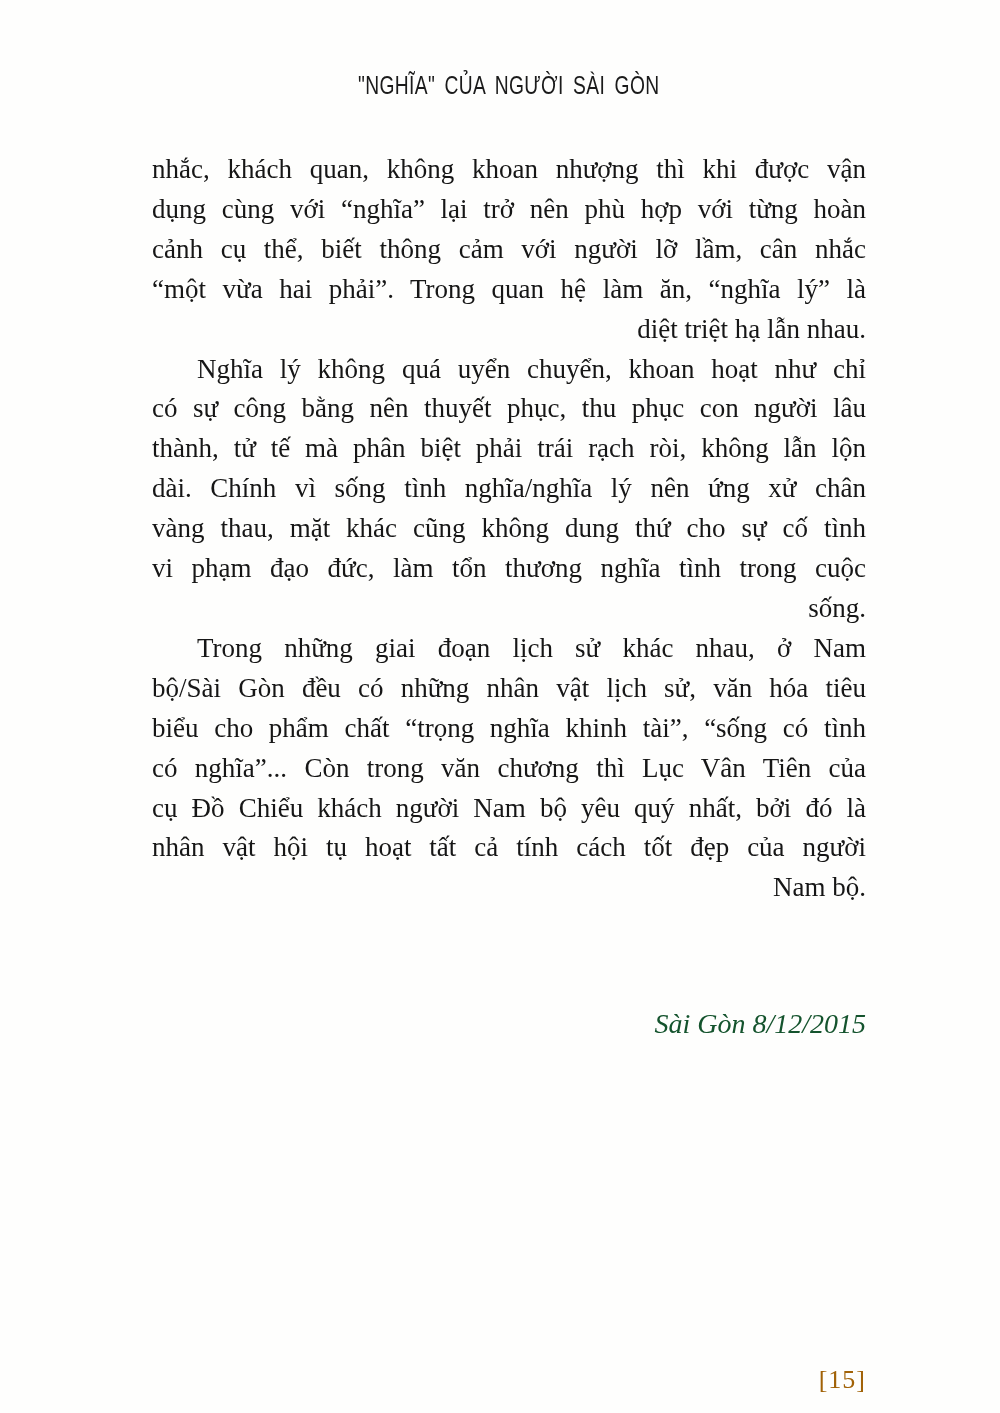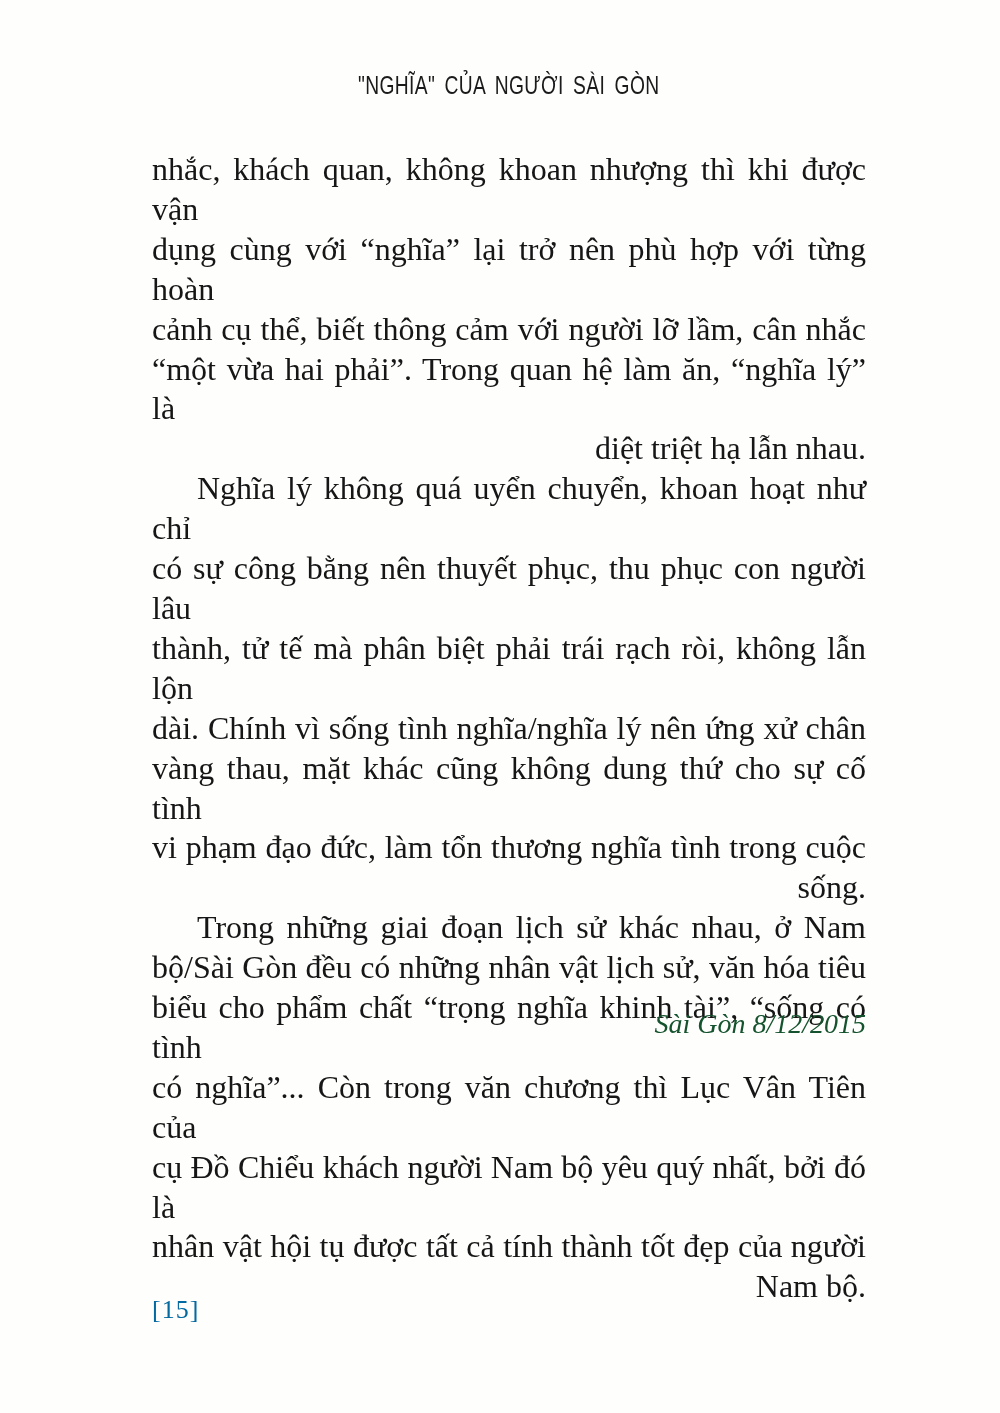--- a/index.html
+++ b/index.html
@@ -34,21 +34,21 @@
     font-weight: 500;
     letter-spacing: 0.5px;
     word-spacing: 5px;
     color: #1b1b1b;
   }
   .text-block {
     position: absolute;
     top: 150px;
     left: 152px;
     width: 714px;
-    font-size: 32px;
+    font-size: 27px;
     line-height: 39.9px;
   }
   .line {
     text-align: right;
     white-space: nowrap;
   }
   .line.just {
     white-space: normal;
     text-align: justify;
     text-align-last: justify;
@@ -61,27 +61,27 @@
     top: 1008px;
     left: 152px;
     width: 714px;
     text-align: right;
     font-style: italic;
     font-size: 28px;
     color: #14532d;
   }
   .folio {
     position: absolute;
-    top: 1295px;
+    top: 1365px;
     left: 152px;
     width: 714px;
-    text-align: left;
+    text-align: right;
     font-size: 26px;
     letter-spacing: 1px;
-    color: #0369a1;
+    color: #a16207;
   }
 </style>
 </head>
 <body>
 
 <div class="page">
 
   <div class="running-head">
     <span class="condensed">"NGHĨA" CỦA NGƯỜI SÀI GÒN</span>
   </div>
@@ -102,21 +102,21 @@
         <div class="line just">vàng thau, mặt khác cũng không dung thứ cho sự cố tình</div>
         <div class="line just">vi phạm đạo đức, làm tổn thương nghĩa tình trong cuộc</div>
         <div class="line">sống.</div>
       </div>
       <div>
         <div class="line just indent">Trong những giai đoạn lịch sử khác nhau, ở Nam</div>
         <div class="line just">bộ/Sài Gòn đều có những nhân vật lịch sử, văn hóa tiêu</div>
         <div class="line just">biểu cho phẩm chất “trọng nghĩa khinh tài”, “sống có tình</div>
         <div class="line just">có nghĩa”... Còn trong văn chương thì Lục Vân Tiên của</div>
         <div class="line just">cụ Đồ Chiểu khách người Nam bộ yêu quý nhất, bởi đó là</div>
-        <div class="line just">nhân vật hội tụ được tất cả tính thành tốt đẹp của người</div>
+        <div class="line just">nhân vật hội tụ hoạt tất cả tính cách tốt đẹp của người</div>
         <div class="line">Nam bộ.</div>
       </div>
     </div>
 
   <div class="signature">Sài Gòn 8/12/2015</div>
 
   <div class="folio">[15]</div>
 
 </div>
 

